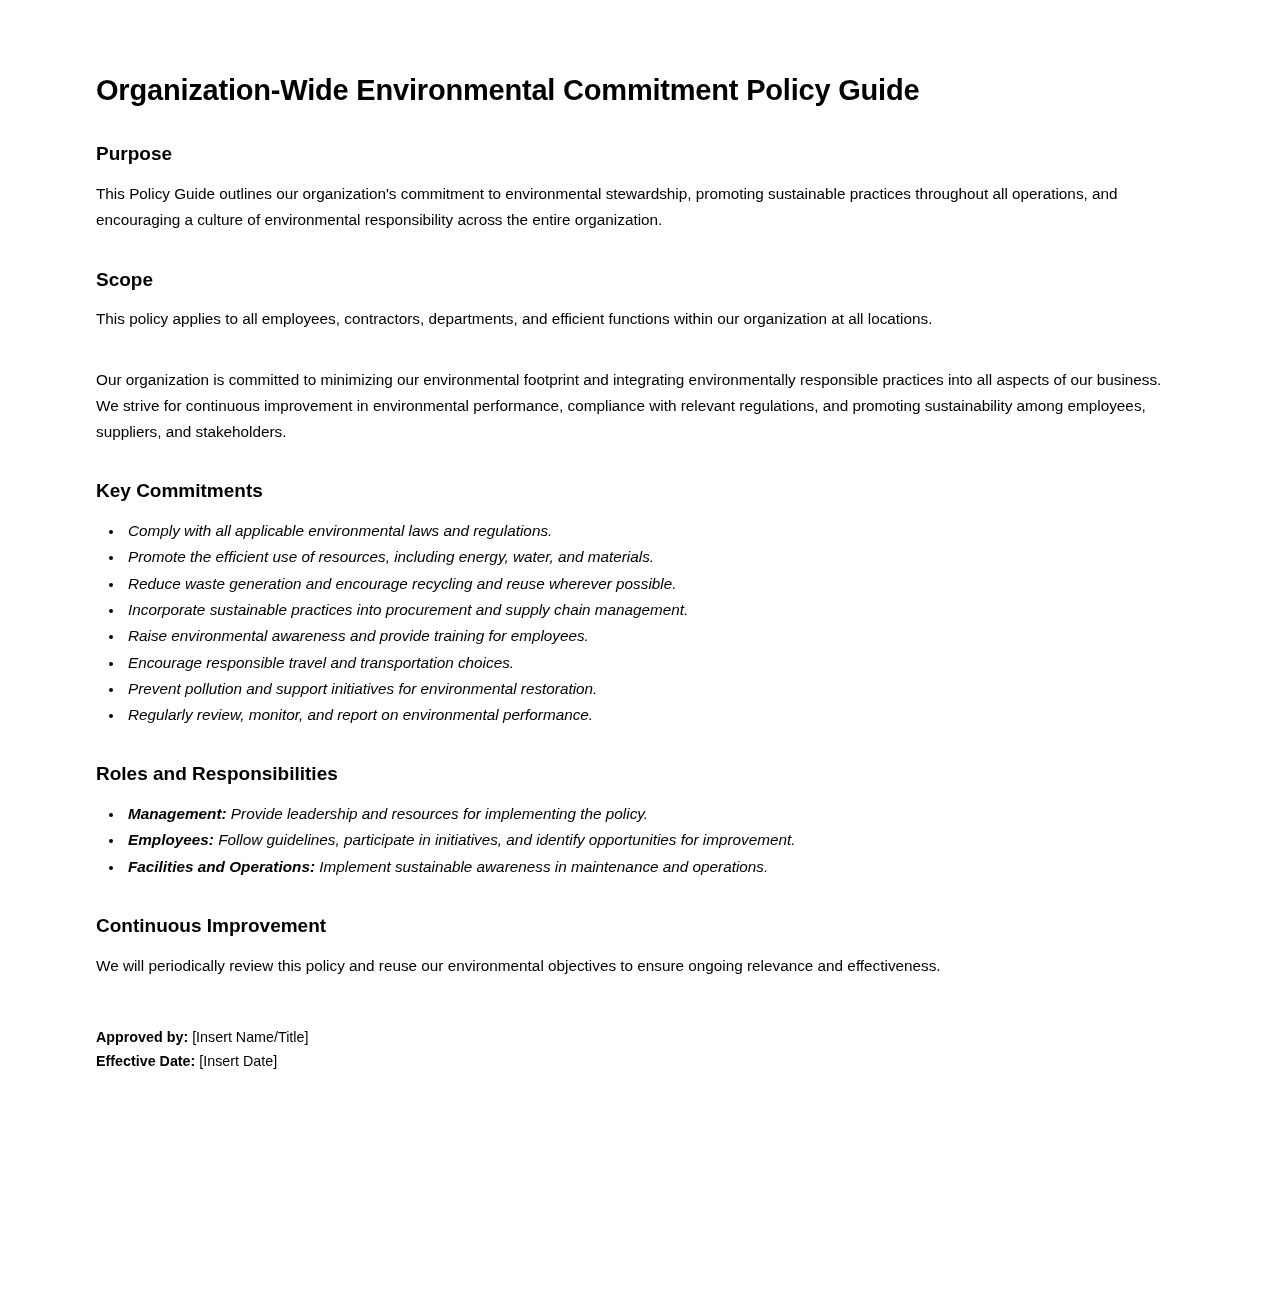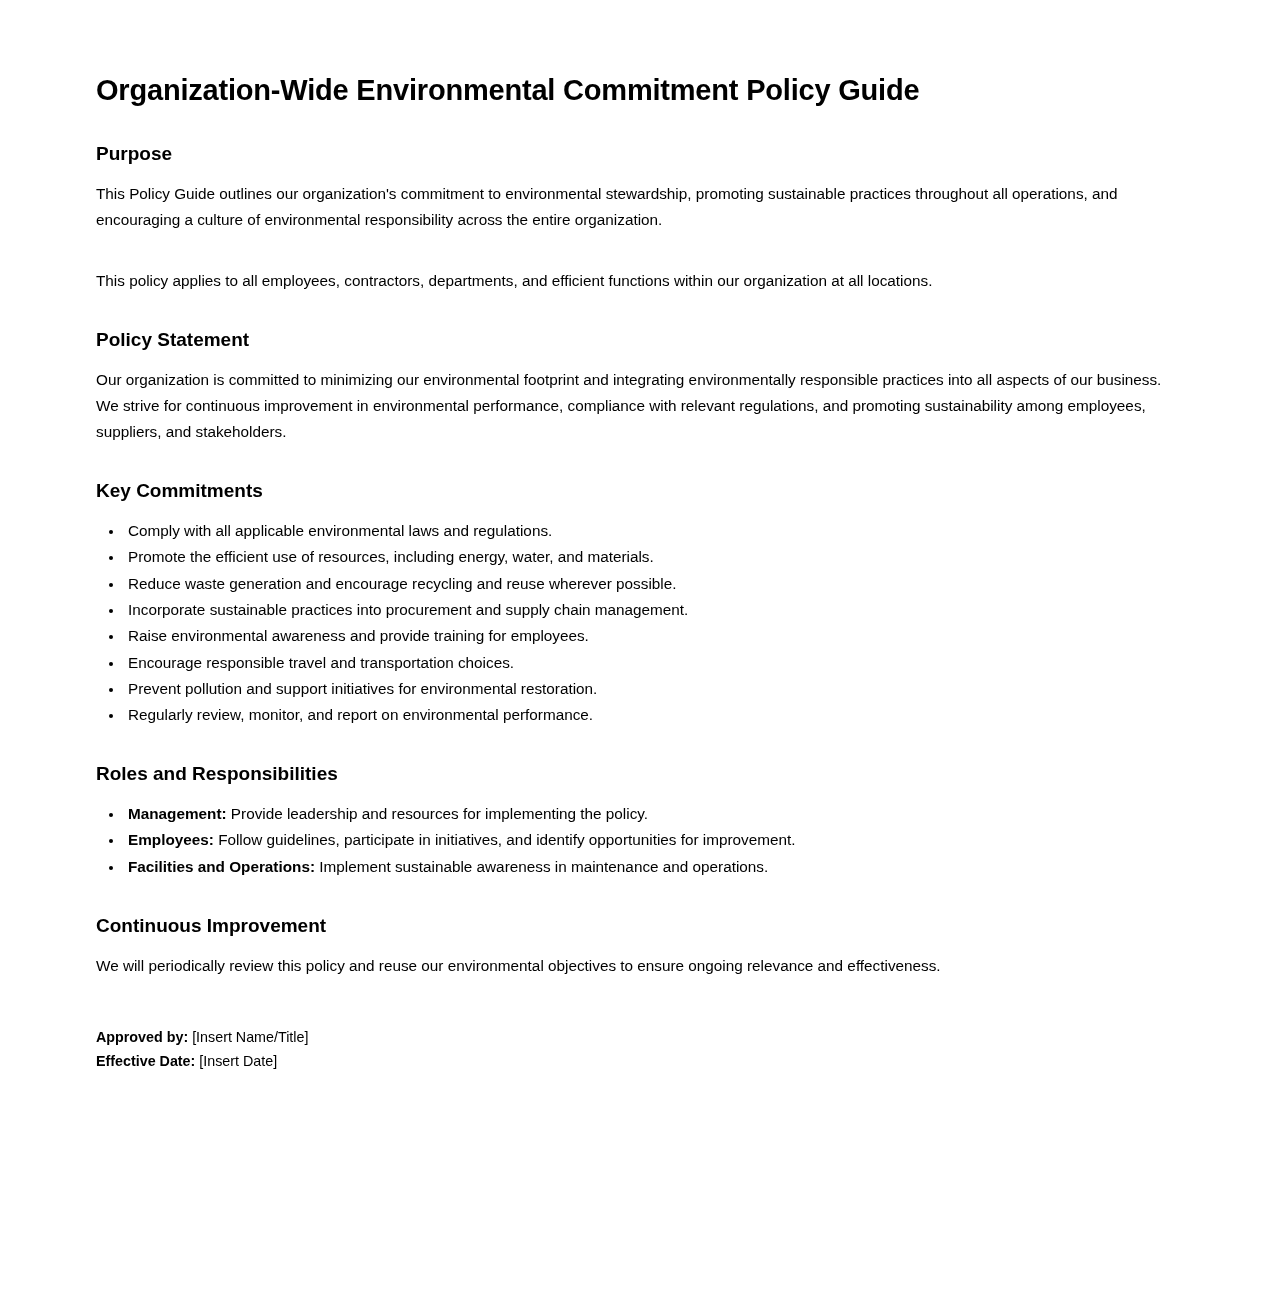--- a/index.html
+++ b/index.html
@@ -37,20 +37,21 @@
   p.body-text {
     font-size: 15.3px;
     line-height: 1.72;
     margin: 0;
     max-width: 1075px;
   }
   ul.bullets {
     margin: 0;
     padding-left: 28px;
     list-style-type: disc;
+    font-style: italic;
   }
   ul.bullets li {
     font-size: 15.3px;
     line-height: 1.72;
     margin: 0;
     padding-left: 4px;
   }
   ul.bullets li::marker {
     font-size: 13px;
   }
@@ -75,25 +76,25 @@
 <div class="page">
 
   <h1 class="doc-title">Organization-Wide Environmental Commitment Policy Guide</h1>
 
   <section class="block">
     <h2 class="section-title">Purpose</h2>
     <p class="body-text">This Policy Guide outlines our organization's commitment to environmental stewardship, promoting sustainable practices throughout all operations, and encouraging a culture of environmental responsibility across the entire organization.</p>
   </section>
 
   <section class="block">
+    <h2 class="section-title">Scope</h2>
     <p class="body-text">This policy applies to all employees, contractors, departments, and efficient functions within our organization at all locations.</p>
   </section>
 
   <section class="block">
-    <h2 class="section-title">Policy Statement</h2>
     <p class="body-text">Our organization is committed to minimizing our environmental footprint and integrating environmentally responsible practices into all aspects of our business. We strive for continuous improvement in environmental performance, compliance with relevant regulations, and promoting sustainability among employees, suppliers, and stakeholders.</p>
   </section>
 
   <section class="block">
     <h2 class="section-title">Key Commitments</h2>
     <ul class="bullets">
       <li>Comply with all applicable environmental laws and regulations.</li>
       <li>Promote the efficient use of resources, including energy, water, and materials.</li>
       <li>Reduce waste generation and encourage recycling and reuse wherever possible.</li>
       <li>Incorporate sustainable practices into procurement and supply chain management.</li>

